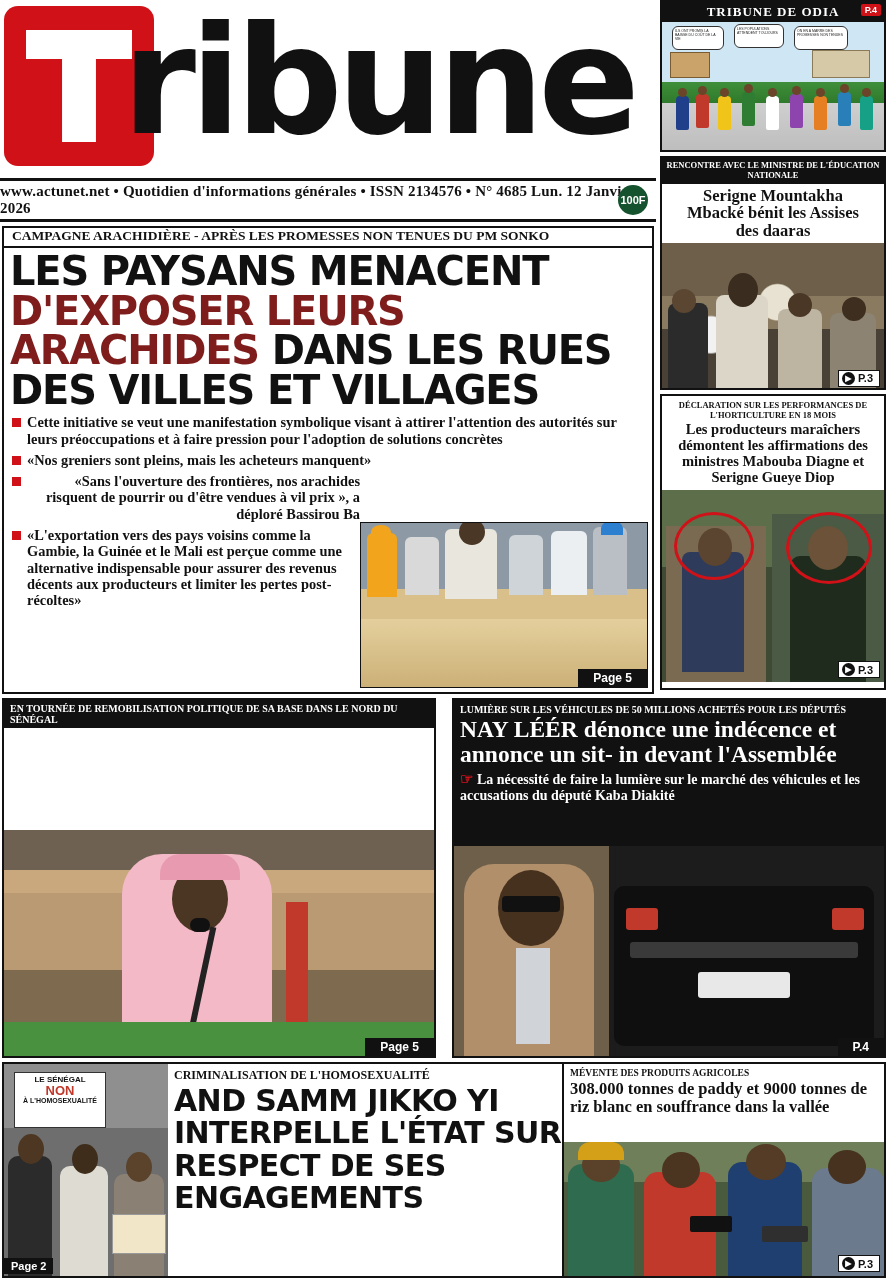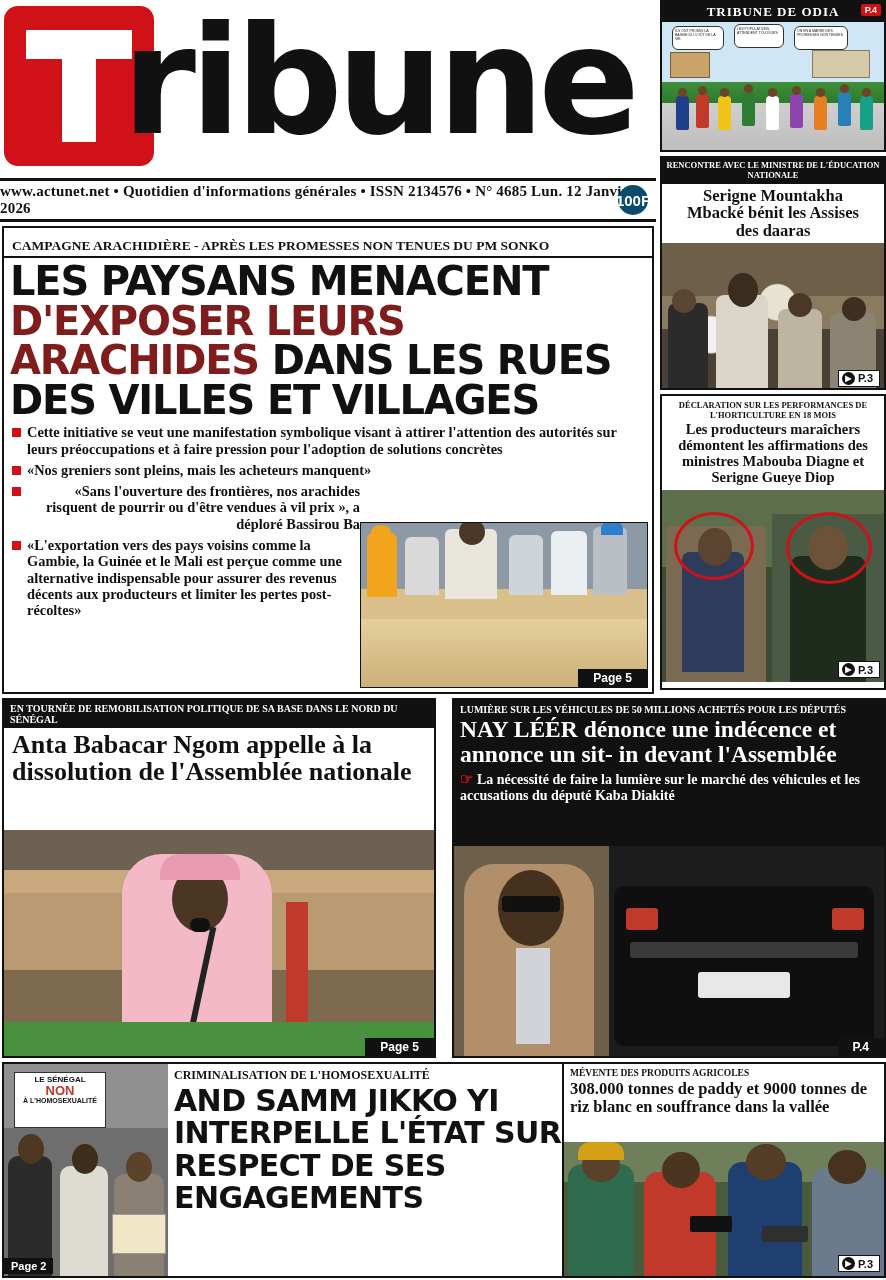--- a/index.html
+++ b/index.html
@@ -54,22 +54,22 @@
     display: flex; align-items: center; justify-content: center;
   }
   .masthead-strip .line {
     font-family: "Liberation Serif", serif;
     font-size: 15px; font-weight: bold; color: #111;
     letter-spacing: 0.2px;
   }
   .price-badge {
     position: absolute; right: 8px; top: 50%; transform: translateY(-50%);
     width: 30px; height: 30px; border-radius: 50%;
-    background: #0c4a6e; color: #fff;
-    font-size: 15px; font-weight: bold;
+    background: #14532d; color: #fff;
+    font-size: 11px; font-weight: bold;
     display: flex; align-items: center; justify-content: center; text-align: center;
   }
 
   
   .cartoon {
     position: absolute; left: 660px; top: 0px; width: 226px; height: 152px;
     background: #f2e9d8;
     border: 2px solid #111;
     overflow: hidden;
   }
@@ -174,21 +174,21 @@
   }
 
   
   .lead {
     position: absolute; left: 2px; top: 226px; width: 652px; height: 468px;
     border: 2px solid #111; background: #fff; overflow: hidden;
   }
   .lead-kicker {
     font-family: "Liberation Serif", serif;
     font-size: 13.5px; font-weight: bold; color: #111;
-    padding: 10px 8px 2px;
+    padding: 0 8px 2px;
     text-transform: uppercase;
   }
   .lead-rule { height: 2px; background: #111; margin: 0 0 2px; }
   .lead-head {
     font-family: "DejaVu Sans", sans-serif;
     font-weight: bold;
     font-size: 40px;
     line-height: 0.99;
     letter-spacing: -1.2px;
     color: #111;
@@ -446,21 +446,20 @@
       <div class="lp-fig" style="left:190px;top:8px;width:36px;height:64px;background:#eceff1;"></div>
       <div class="lp-fig" style="left:232px;top:4px;width:34px;height:68px;background:#b9bfc4;"></div>
       <div class="lp-fig" style="left:240px;top:-2px;width:22px;height:14px;border-radius:50% 50% 0 0;background:#2d7fd0;"></div>
       <div style="position:absolute;left:0;top:96px;width:100%;height:70px;background:linear-gradient(#e4cf9c,#cbb077);"></div>
       <div class="pagetag2">Page 5</div>
     </div>
   </div>
 
   <div class="box-anta">
     <div class="anta-kicker">EN TOURNÉE DE REMOBILISATION POLITIQUE DE SA BASE DANS LE NORD DU SÉNÉGAL</div>
-    <div class="anta-head">Anta Babacar Ngom appelle à la dissolution de l'Assemblée nationale</div>
     <div class="anta-photo">
       <div style="position:absolute;left:0;top:0;width:100%;height:40px;background:#6f6151;"></div>
       <div style="position:absolute;left:118px;top:24px;width:150px;height:202px;background:#f3b9c6;border-radius:40px 40px 0 0;"></div>
       <div style="position:absolute;left:168px;top:36px;width:56px;height:66px;border-radius:50%;background:#4b3624;"></div>
       <div style="position:absolute;left:156px;top:24px;width:80px;height:26px;border-radius:20px 20px 0 0;background:#e79ab0;"></div>
       <div style="position:absolute;left:196px;top:96px;width:6px;height:100px;background:#222;transform:rotate(12deg);"></div>
       <div style="position:absolute;left:186px;top:88px;width:20px;height:14px;border-radius:7px;background:#111;"></div>
       <div style="position:absolute;left:0;bottom:0;width:100%;height:34px;background:#49913f;"></div>
       <div style="position:absolute;left:282px;bottom:34px;width:22px;height:120px;background:#c0392b;"></div>
       <div class="pagetag2">Page 5</div>

